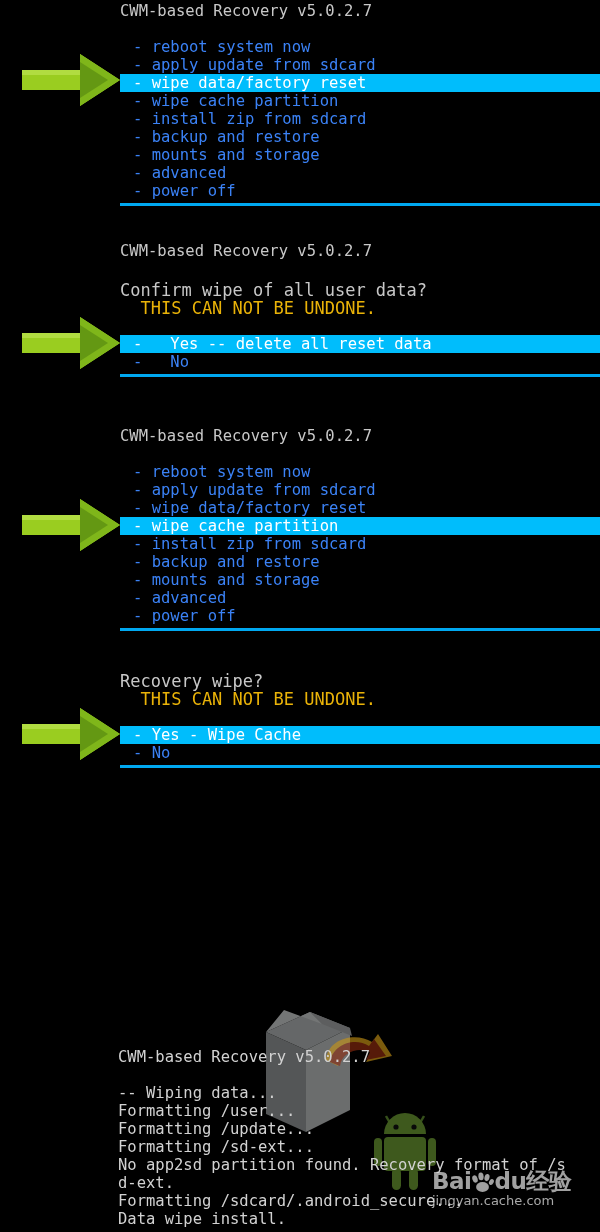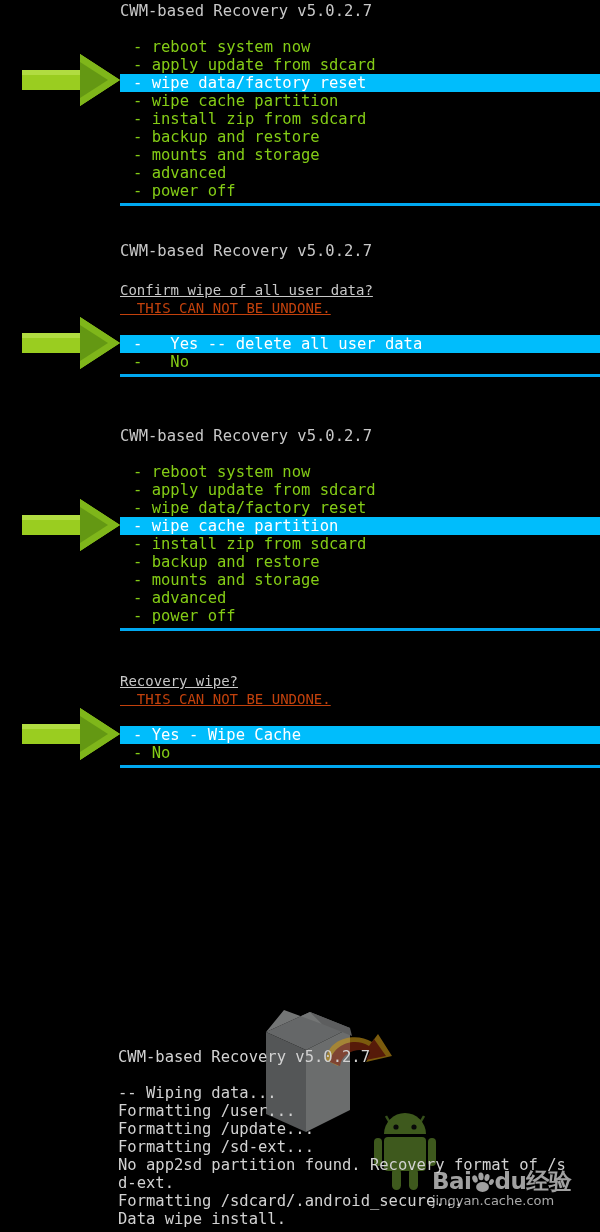--- a/index.html
+++ b/index.html
@@ -88,37 +88,36 @@
     position: absolute;
     left: 120px;
     color: #c8c8c8;
     font-size: 15.5px;
     line-height: 18px;
     white-space: pre;
   }
   .cwm-line {
     position: absolute;
     left: 120px;
-    font-size: 14px;
-    line-height: 18px;
-    white-space: pre;
-    text-decoration: underline;
+    font-size: 17px;
+    line-height: 18px;
+    white-space: pre;
   }
   .cwm-line.prompt  { color: #c8c8c8; }
-  .cwm-line.warn    { color: #c2410c; }
+  .cwm-line.warn    { color: #eab308; }
 
   .menu-row {
     position: absolute;
     left: 120px;
     width: 480px;
     height: 18px;
     font-size: 15.5px;
     line-height: 18px;
     white-space: pre;
-    color: #84cc16;
+    color: #3b82f6;
     box-sizing: border-box;
     padding-left: 13px;
   }
   .menu-row.selected {
     background: #00bdfc;
     color: #ffffff;
   }
 
   .cwm-rule {
     position: absolute;
@@ -206,21 +205,21 @@
     <polygon points="0,18 58,18 58,2 98,28 58,54 58,38 0,38" fill="#9acd20"></polygon>
     <polygon points="58,2 98,28 58,54" fill="#7fb61a"></polygon>
     <polygon points="58,10 86,28 58,46" fill="#4f7f0e" opacity="0.55"></polygon>
     <polygon points="0,18 58,18 58,23 0,23" fill="#b8e04c" opacity="0.75"></polygon>
   </svg>
 
   <div class="cwm-block">
     <div class="cwm-title" style="top:242px">CWM-based Recovery v5.0.2.7</div>
     <div class="cwm-line prompt" style="top:281px">Confirm wipe of all user data?</div>
     <div class="cwm-line warn" style="top:299px">  THIS CAN NOT BE UNDONE.</div>
-    <div class="menu-row selected" style="top:335px">-   Yes -- delete all user data</div>
+    <div class="menu-row selected" style="top:335px">-   Yes -- delete all reset data</div>
     <div class="menu-row" style="top:353px">-   No</div>
     <div class="cwm-rule" style="top:374px"></div>
   </div>
 
   <svg class="point-arrow" style="left:22px; top:315px" viewBox="0 0 100 56">
     <polygon points="0,18 58,18 58,2 98,28 58,54 58,38 0,38" fill="#9acd20"></polygon>
     <polygon points="58,2 98,28 58,54" fill="#7fb61a"></polygon>
     <polygon points="58,10 86,28 58,46" fill="#4f7f0e" opacity="0.55"></polygon>
     <polygon points="0,18 58,18 58,23 0,23" fill="#b8e04c" opacity="0.75"></polygon>
   </svg>

